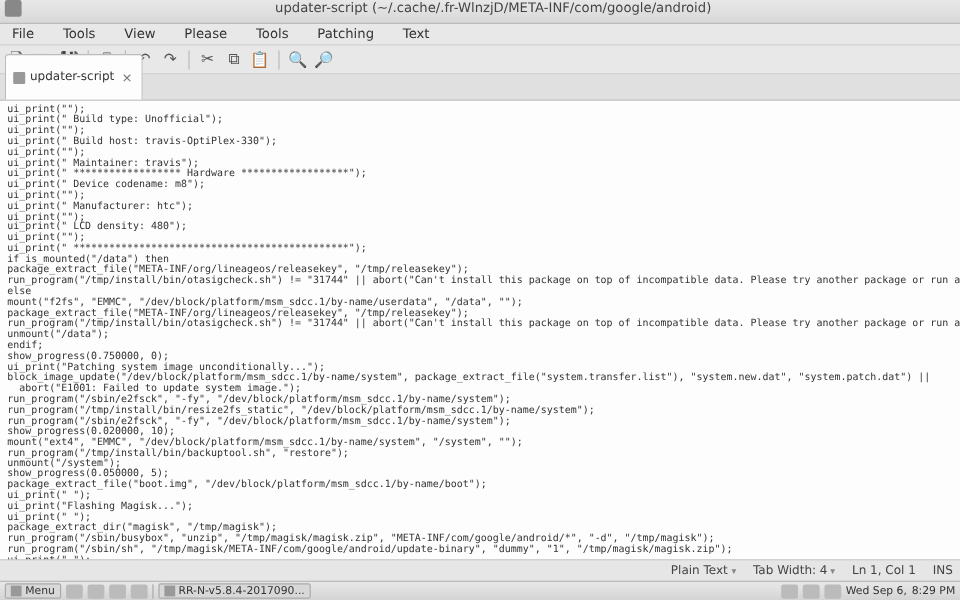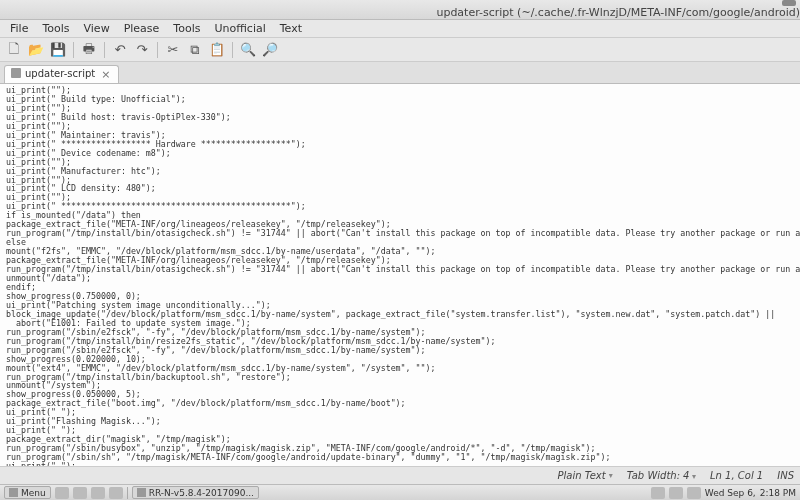--- a/index.html
+++ b/index.html
@@ -1,31 +1,31 @@
 <!DOCTYPE html>
 <html><head>
 <meta charset="utf-8">
 <style>
 * { margin: 0; padding: 0; box-sizing: border-box; }
 body { font-family: "DejaVu Sans", "Liberation Sans", sans-serif; font-size: 11px; background: #d6d6d6; width: 800px; height: 500px; overflow: hidden; color: #333; }
-.titlebar { height: 20px; background: linear-gradient(#e8e8e8,#d8d8d8); display: flex; align-items: flex-end; border-bottom: 1px solid #bbb; flex-direction: column; }
+.titlebar { height: 20px; background: linear-gradient(#e8e8e8,#d8d8d8); display: flex; align-items: flex-start; border-bottom: 1px solid #bbb; }
 .titlebar .icon { width: 14px; height: 14px; margin: 0 4px; background: #888; border-radius: 2px; }
 .titlebar .title { flex: 1; text-align: center; font-size: 11px; color: #444; }
-.menubar { height: 18px; background: #e8e8e8; display: flex; align-items: center; padding: 0 4px; border-bottom: 1px solid #ccc; gap: 2px; }
+.menubar { height: 18px; background: #e8e8e8; display: flex; align-items: center; padding: 0 4px; border-bottom: 1px solid #ccc; gap: 12px; }
 .menubar span { padding: 1px 6px; font-size: 11px; cursor: default; }
 .toolbar { height: 24px; background: #e8e8e8; display: flex; align-items: center; padding: 0 4px; gap: 2px; border-bottom: 1px solid #ccc; }
 .toolbar .btn { width: 20px; height: 20px; display: flex; align-items: center; justify-content: center; border-radius: 2px; cursor: pointer; color: #555; font-size: 13px; }
 .toolbar .sep { width: 1px; height: 16px; background: #bbb; margin: 0 3px; }
 .tabbar { height: 22px; background: #e0e0e0; display: flex; align-items: flex-end; padding: 0 4px; border-bottom: 1px solid #bbb; }
-.tab { background: #fdfdfd; border: 1px solid #bbb; border-bottom: none; border-radius: 3px 3px 0 0; padding: 2px 6px; display: flex; align-items: flex-start; gap: 4px; font-size: 10px; }
+.tab { background: #fdfdfd; border: 1px solid #bbb; border-bottom: none; border-radius: 3px 3px 0 0; padding: 12px 6px; display: flex; align-items: center; gap: 4px; font-size: 10px; }
 .tab .tabicon { width: 10px; height: 10px; background: #999; border-radius: 1px; }
 .tab .close { color: #777; cursor: pointer; font-size: 11px; padding: 0 2px; }
 .editor { background: #fdfdfd; height: 382px; overflow: hidden; padding: 2px 6px; font-family: "DejaVu Sans Mono","Liberation Mono",monospace; font-size: 8.3px; line-height: 1.08; color: #333; white-space: pre; }
 .statusbar { height: 18px; background: #e6e6e6; border-top: 1px solid #ccc; display: flex; align-items: center; justify-content: flex-end; padding: 0 6px; gap: 14px; font-size: 10px; color: #444; }
-.statusbar .seg { display: flex; align-items: center; gap: 3px; font-style: italic; }
+.statusbar .seg { display: flex; align-items: center; gap: 3px; }
 .statusbar .dd::after { content: " ▾"; font-size: 8px; color: #888; }
 .taskbar { position: absolute; left:0; right:0; bottom:0; height: 16px; background: linear-gradient(#e8e8e8,#d4d4d4); border-top: 1px solid #bbb; display: flex; align-items: center; padding: 0 4px; gap: 4px; font-size: 9px; margin-top: 20px; }
 .taskbar .t { width: 14px; height: 12px; background: #bbb; border-radius: 2px; }
 .taskbar .wbtn { background: #d8d8d8; border: 1px solid #aaa; padding: 0 4px; border-radius: 2px; display: flex; align-items: center; gap: 3px; height: 13px; }
 .taskbar .wbtn .wi { width: 9px; height: 9px; background: #999; }
 .taskbar .spacer { flex: 1; }
 </style>
 </head>
 <body>
 
@@ -33,21 +33,21 @@
   <div class="icon"></div>
   <div class="title">updater-script (~/.cache/.fr-WlnzjD/META-INF/com/google/android)</div>
 </div>
 
 <div class="menubar">
   <span>File</span>
   <span>Tools</span>
   <span>View</span>
   <span>Please</span>
   <span>Tools</span>
-  <span>Unofficial</span>
+  <span>Patching</span>
   <span>Text</span>
 </div>
 
 <div class="toolbar">
   <div class="btn">🗋</div>
   <div class="btn">📂</div>
   <div class="btn">💾</div>
   <div class="sep"></div>
   <div class="btn">🖶</div>
   <div class="sep"></div>
@@ -141,14 +141,14 @@
   <div style="width:1px;height:12px;background:#aaa"></div>
   <div class="wbtn">
     <div class="wi"></div>
     <span>RR-N-v5.8.4-2017090...</span>
   </div>
   <div class="spacer"></div>
   <div class="t"></div>
   <div class="t"></div>
   <div class="t"></div>
   <span>Wed Sep  6,</span>
-  <span>2:18 PM</span>
+  <span>8:29 PM</span>
 </div>
 
 </body></html>

